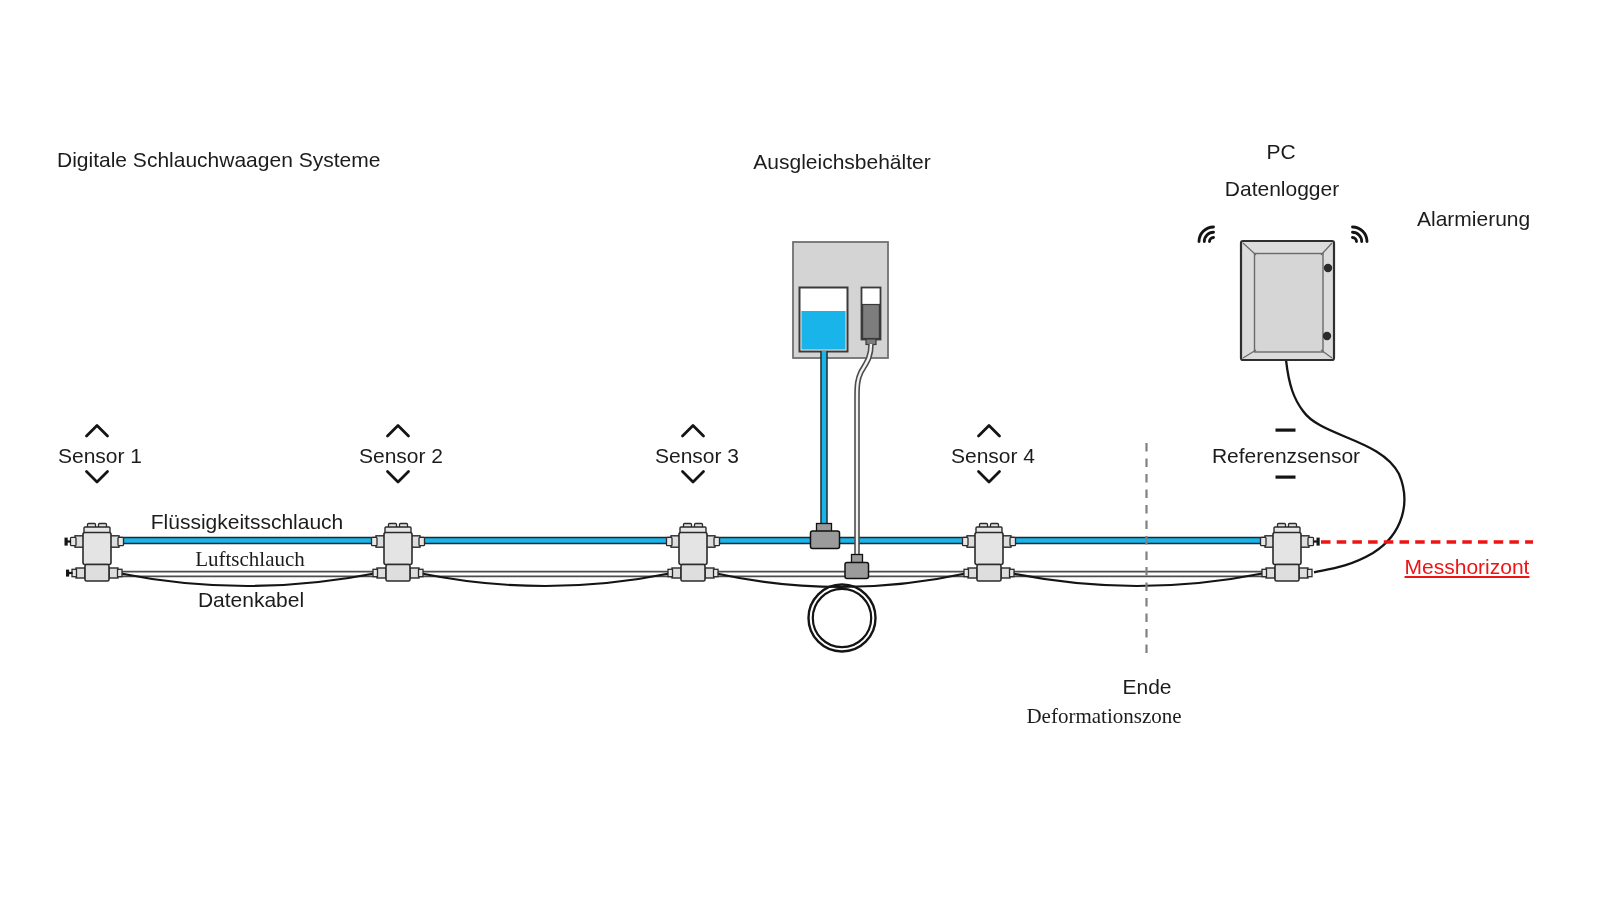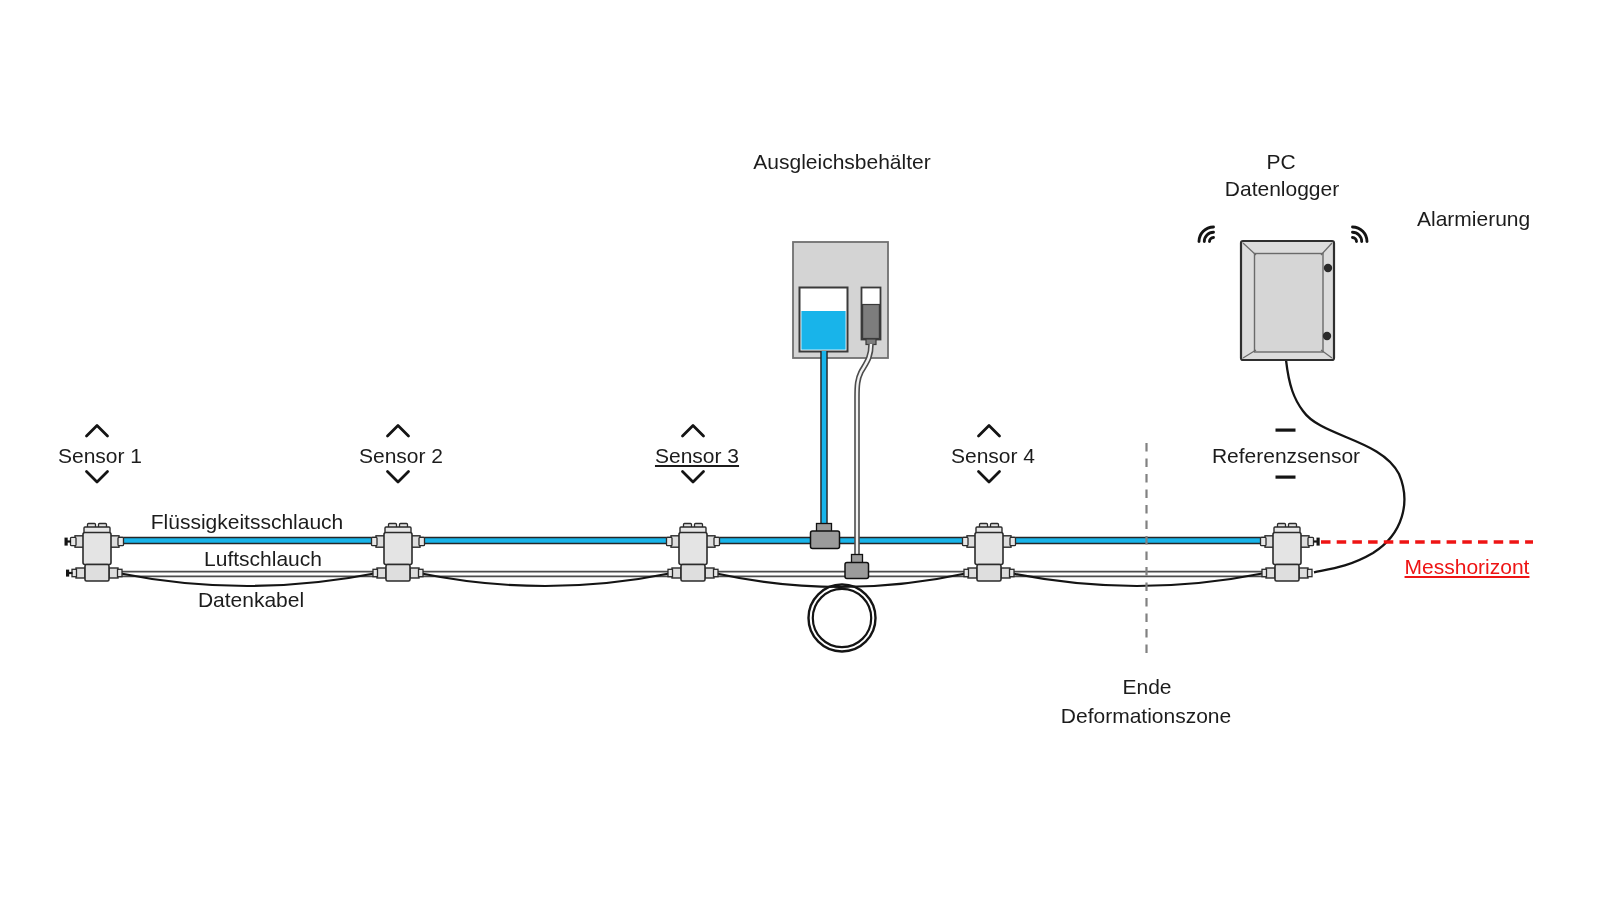--- a/index.html
+++ b/index.html
@@ -138,34 +138,35 @@
         <path d="M 1213.5 237.5 A 4 4 0 0 0 1209.5 241.5"></path>
       </g>
       <g>
         <path d="M 1352.5 227 A 14.5 14.5 0 0 1 1367 241.5"></path>
         <path d="M 1352.5 232.3 A 9.2 9.2 0 0 1 1361.7 241.5"></path>
         <path d="M 1352.5 237.5 A 4 4 0 0 1 1356.5 241.5"></path>
       </g>
     </g>
   </svg>
 
+  <div class="label" style="left:57px;top:147px;">Digitale Schlauchwaagen Systeme</div>
 
   <div class="label label--center" style="left:842px;top:149px;">Ausgleichsbehälter</div>
 
-  <div class="label label--center" style="left:1281px;top:149px;text-align:center;">PC</div>
+  <div class="label label--center" style="left:1281px;top:139px;text-align:center;">PC</div>
   <div class="label label--center" style="left:1282px;top:176px;">Datenlogger</div>
   <div class="label" style="left:1417px;top:206px;text-align:center;">Alarmierung</div>
 
   <div class="label label--center" style="left:100px;top:443px;">Sensor 1</div>
   <div class="label label--center" style="left:401px;top:443px;">Sensor 2</div>
-  <div class="label label--center" style="left:697px;top:443px;text-decoration:underline;">Sensor 3</div>
+  <div class="label label--center" style="left:697px;top:443px;">Sensor 3</div>
   <div class="label label--center" style="left:993px;top:443px;">Sensor 4</div>
   <div class="label label--center" style="left:1286px;top:443px;">Referenzsensor</div>
 
   <div class="label label--center" style="left:247px;top:509px;">Flüssigkeitsschlauch</div>
-  <div class="label label--center" style="left:263px;top:546px;">Luftschlauch</div>
+  <div class="label label--center" style="left:250px;top:546px;font-family:Liberation Serif, serif;">Luftschlauch</div>
   <div class="label label--center" style="left:251px;top:587px;">Datenkabel</div>
 
   <div class="label label--center" style="left:1147px;top:674px;">Ende</div>
-  <div class="label label--center" style="left:1146px;top:703px;">Deformationszone</div>
+  <div class="label label--center" style="left:1104px;top:703px;font-family:Liberation Serif, serif;">Deformationszone</div>
 
   <div class="label label--center label--red" style="left:1467px;top:554px;text-decoration:underline;">Messhorizont</div>
 </div>
 
 </body></html>

